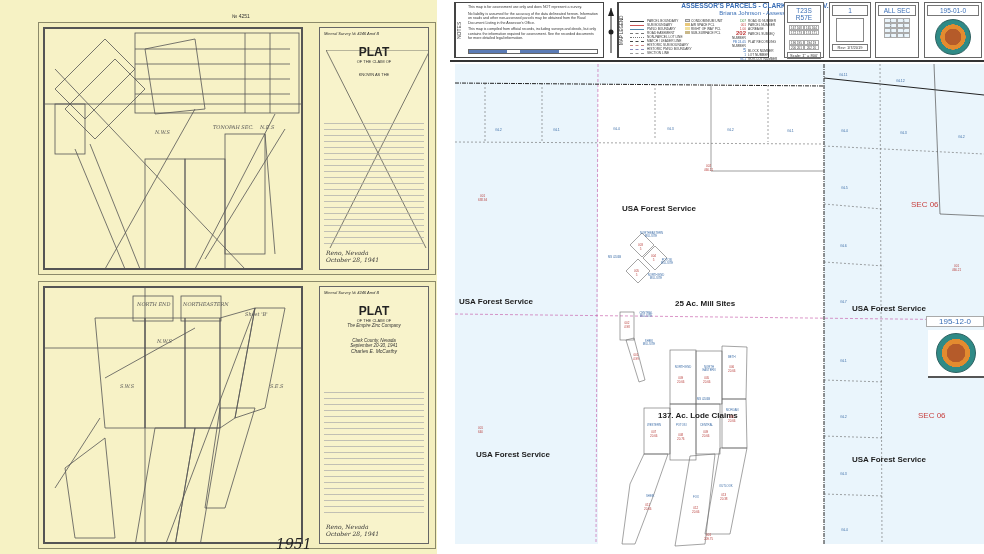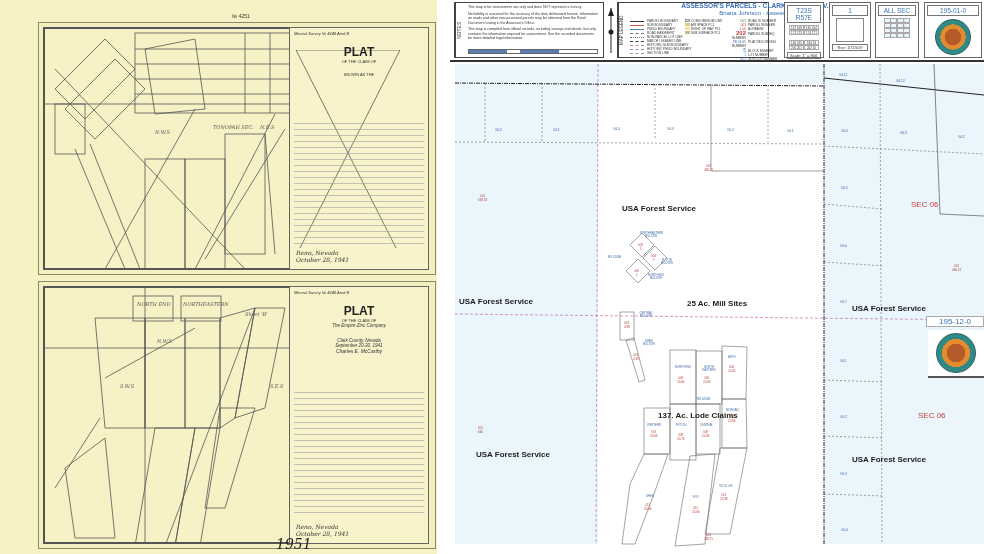--- a/index.html
+++ b/index.html
@@ -6,21 +6,21 @@
   html, body { width: 984px; height: 554px; overflow: hidden; background: #ffffff; font-family: "Liberation Sans", sans-serif; }
   #root { position: relative; width: 984px; height: 554px; }
 
   
   .left { position: absolute; left: 0; top: 0; width: 437px; height: 554px; background: #f6f2c4; }
   .left-title { position: absolute; left: 6px; top: 2px; font-size: 20px; color: #1a1a1a; letter-spacing: -0.5px; font-family: "DejaVu Sans", sans-serif; }
   .plat-sheet { position: absolute; left: 38px; width: 398px; border: 1px solid #8c8a6a; background: #f4efbf; }
   .plat-sheet.top { top: 22px; height: 253px; }
   .plat-sheet.bottom { top: 281px; height: 268px; }
   .plat-draw { position: absolute; left: 4px; top: 4px; width: 260px; bottom: 4px; border: 2px solid #555; background: #f7f2c6; overflow: hidden; }
-  .plat-form { position: absolute; right: 6px; top: 4px; width: 140px; bottom: 4px; border: 1px solid #666; background: #f8f3cb; overflow: hidden; }
+  .plat-form { position: absolute; right: 6px; top: 4px; width: 110px; bottom: 4px; border: 1px solid #666; background: #f8f3cb; overflow: hidden; }
   .form-head { font-size: 4px; color: #333; padding: 3px 4px; font-style: italic; }
   .form-plat { text-align: center; font-weight: bold; font-size: 12px; color: #222; margin-top: 6px; }
   .form-sub { text-align: center; font-size: 4px; color: #333; }
   .form-lines { position: absolute; left: 4px; right: 4px; top: 90px; bottom: 25px; background: repeating-linear-gradient(to bottom, transparent 0 5px, #aaa 5px 6px); opacity: 0.7; }
   .form-sign { position: absolute; left: 6px; bottom: 6px; font-size: 6px; font-style: italic; color: #333; font-family: "DejaVu Serif", serif; }
   .plat-number { position: absolute; left: 276px; top: 536px; font-size: 14px; font-style: italic; color: #222; font-family: "DejaVu Serif", serif; }
   .plat-ref { position: absolute; left: 232px; top: 13px; font-size: 5px; color: #333; }
 
   
   .right { position: absolute; left: 450px; top: 0; width: 534px; height: 554px; background: #fff; }
@@ -329,21 +329,21 @@
           <polygon points="270,384 297,384 280,470 255,470"></polygon>
         </g>
       </svg>
 
       <div class="lbl owner" style="left:172px;top:140px">USA Forest Service</div>
       <div class="lbl owner" style="left:9px;top:233px">USA Forest Service</div>
       <div class="lbl owner" style="left:402px;top:240px">USA Forest Service</div>
       <div class="lbl owner" style="left:26px;top:386px">USA Forest Service</div>
       <div class="lbl owner" style="left:402px;top:391px">USA Forest Service</div>
 
-      <div class="lbl owner" style="left:237px;top:235px">25 Ac. Mill Sites</div>
+      <div class="lbl owner" style="left:225px;top:235px">25 Ac. Mill Sites</div>
       <div class="lbl owner" style="left:208px;top:347px">137. Ac. Lode Claims</div>
 
       <div class="lbl sec" style="left:461px;top:136px">SEC 06</div>
       <div class="lbl sec" style="left:468px;top:347px">SEC 06</div>
 
       <div class="lbl gl" style="left:45px;top:64px">GL2</div>
       <div class="lbl gl" style="left:103px;top:64px">GL1</div>
       <div class="lbl gl" style="left:163px;top:63px">GL4</div>
       <div class="lbl gl" style="left:217px;top:63px">GL3</div>
       <div class="lbl gl" style="left:277px;top:64px">GL2</div>

